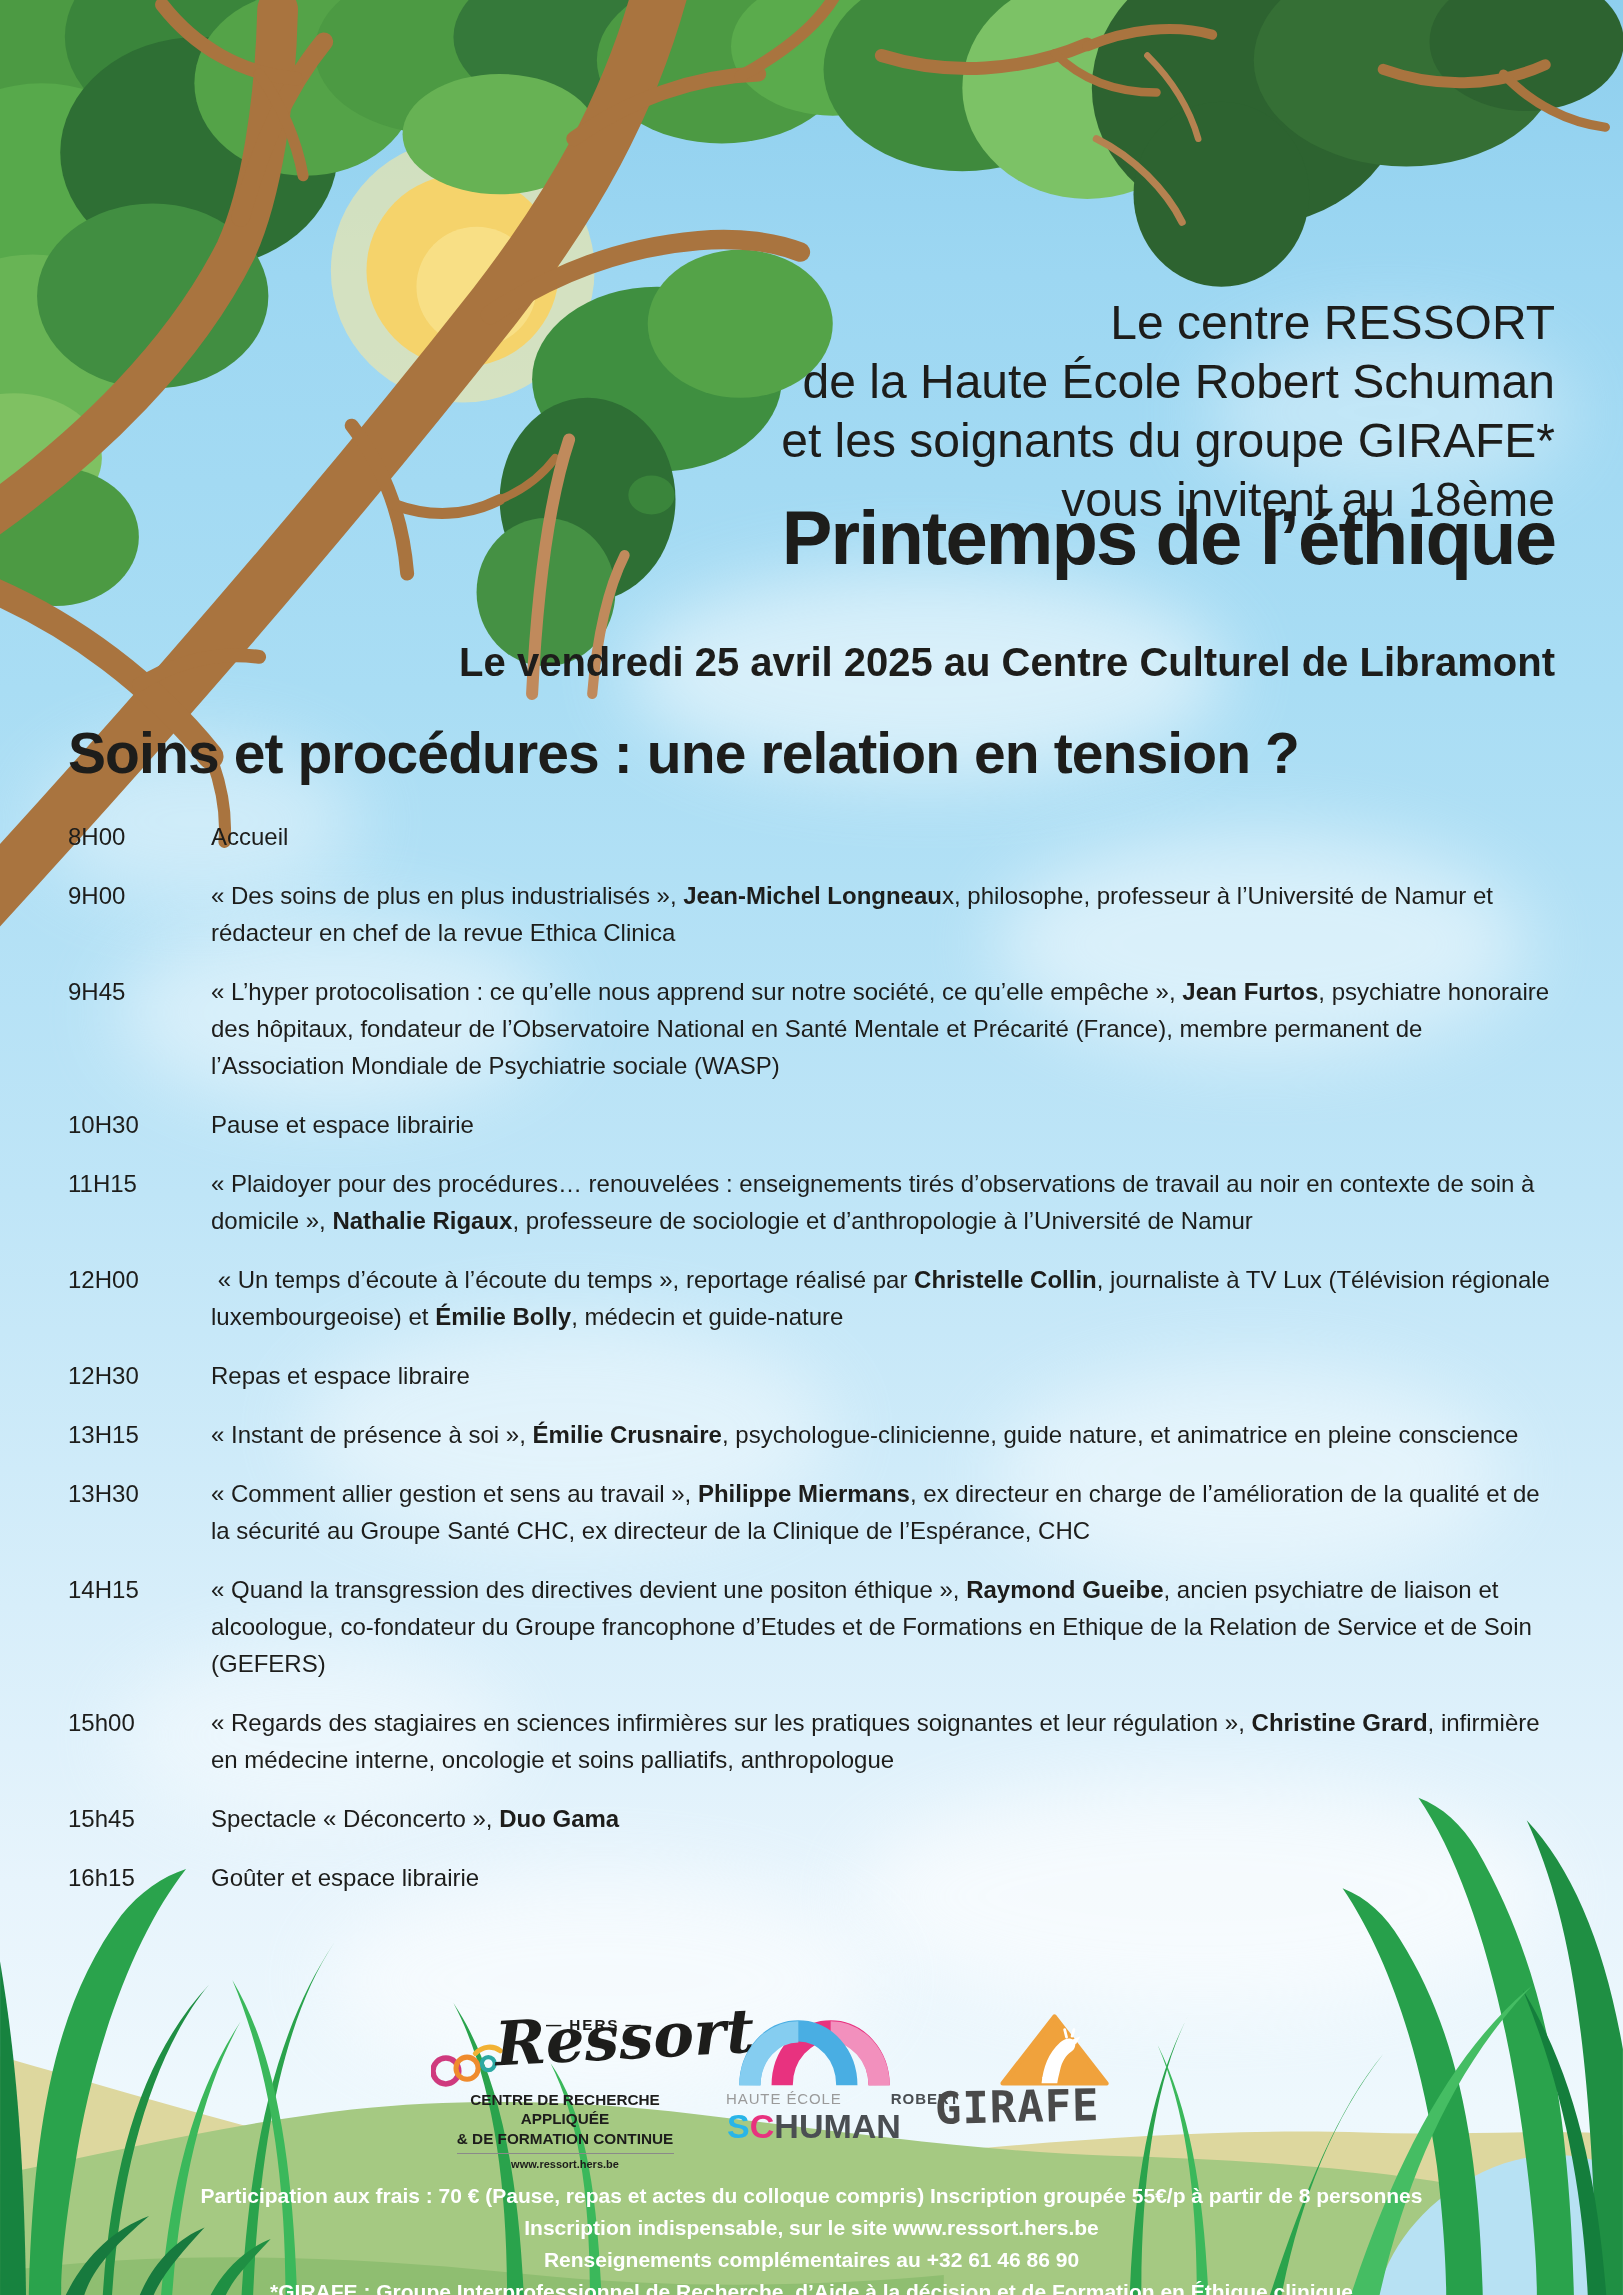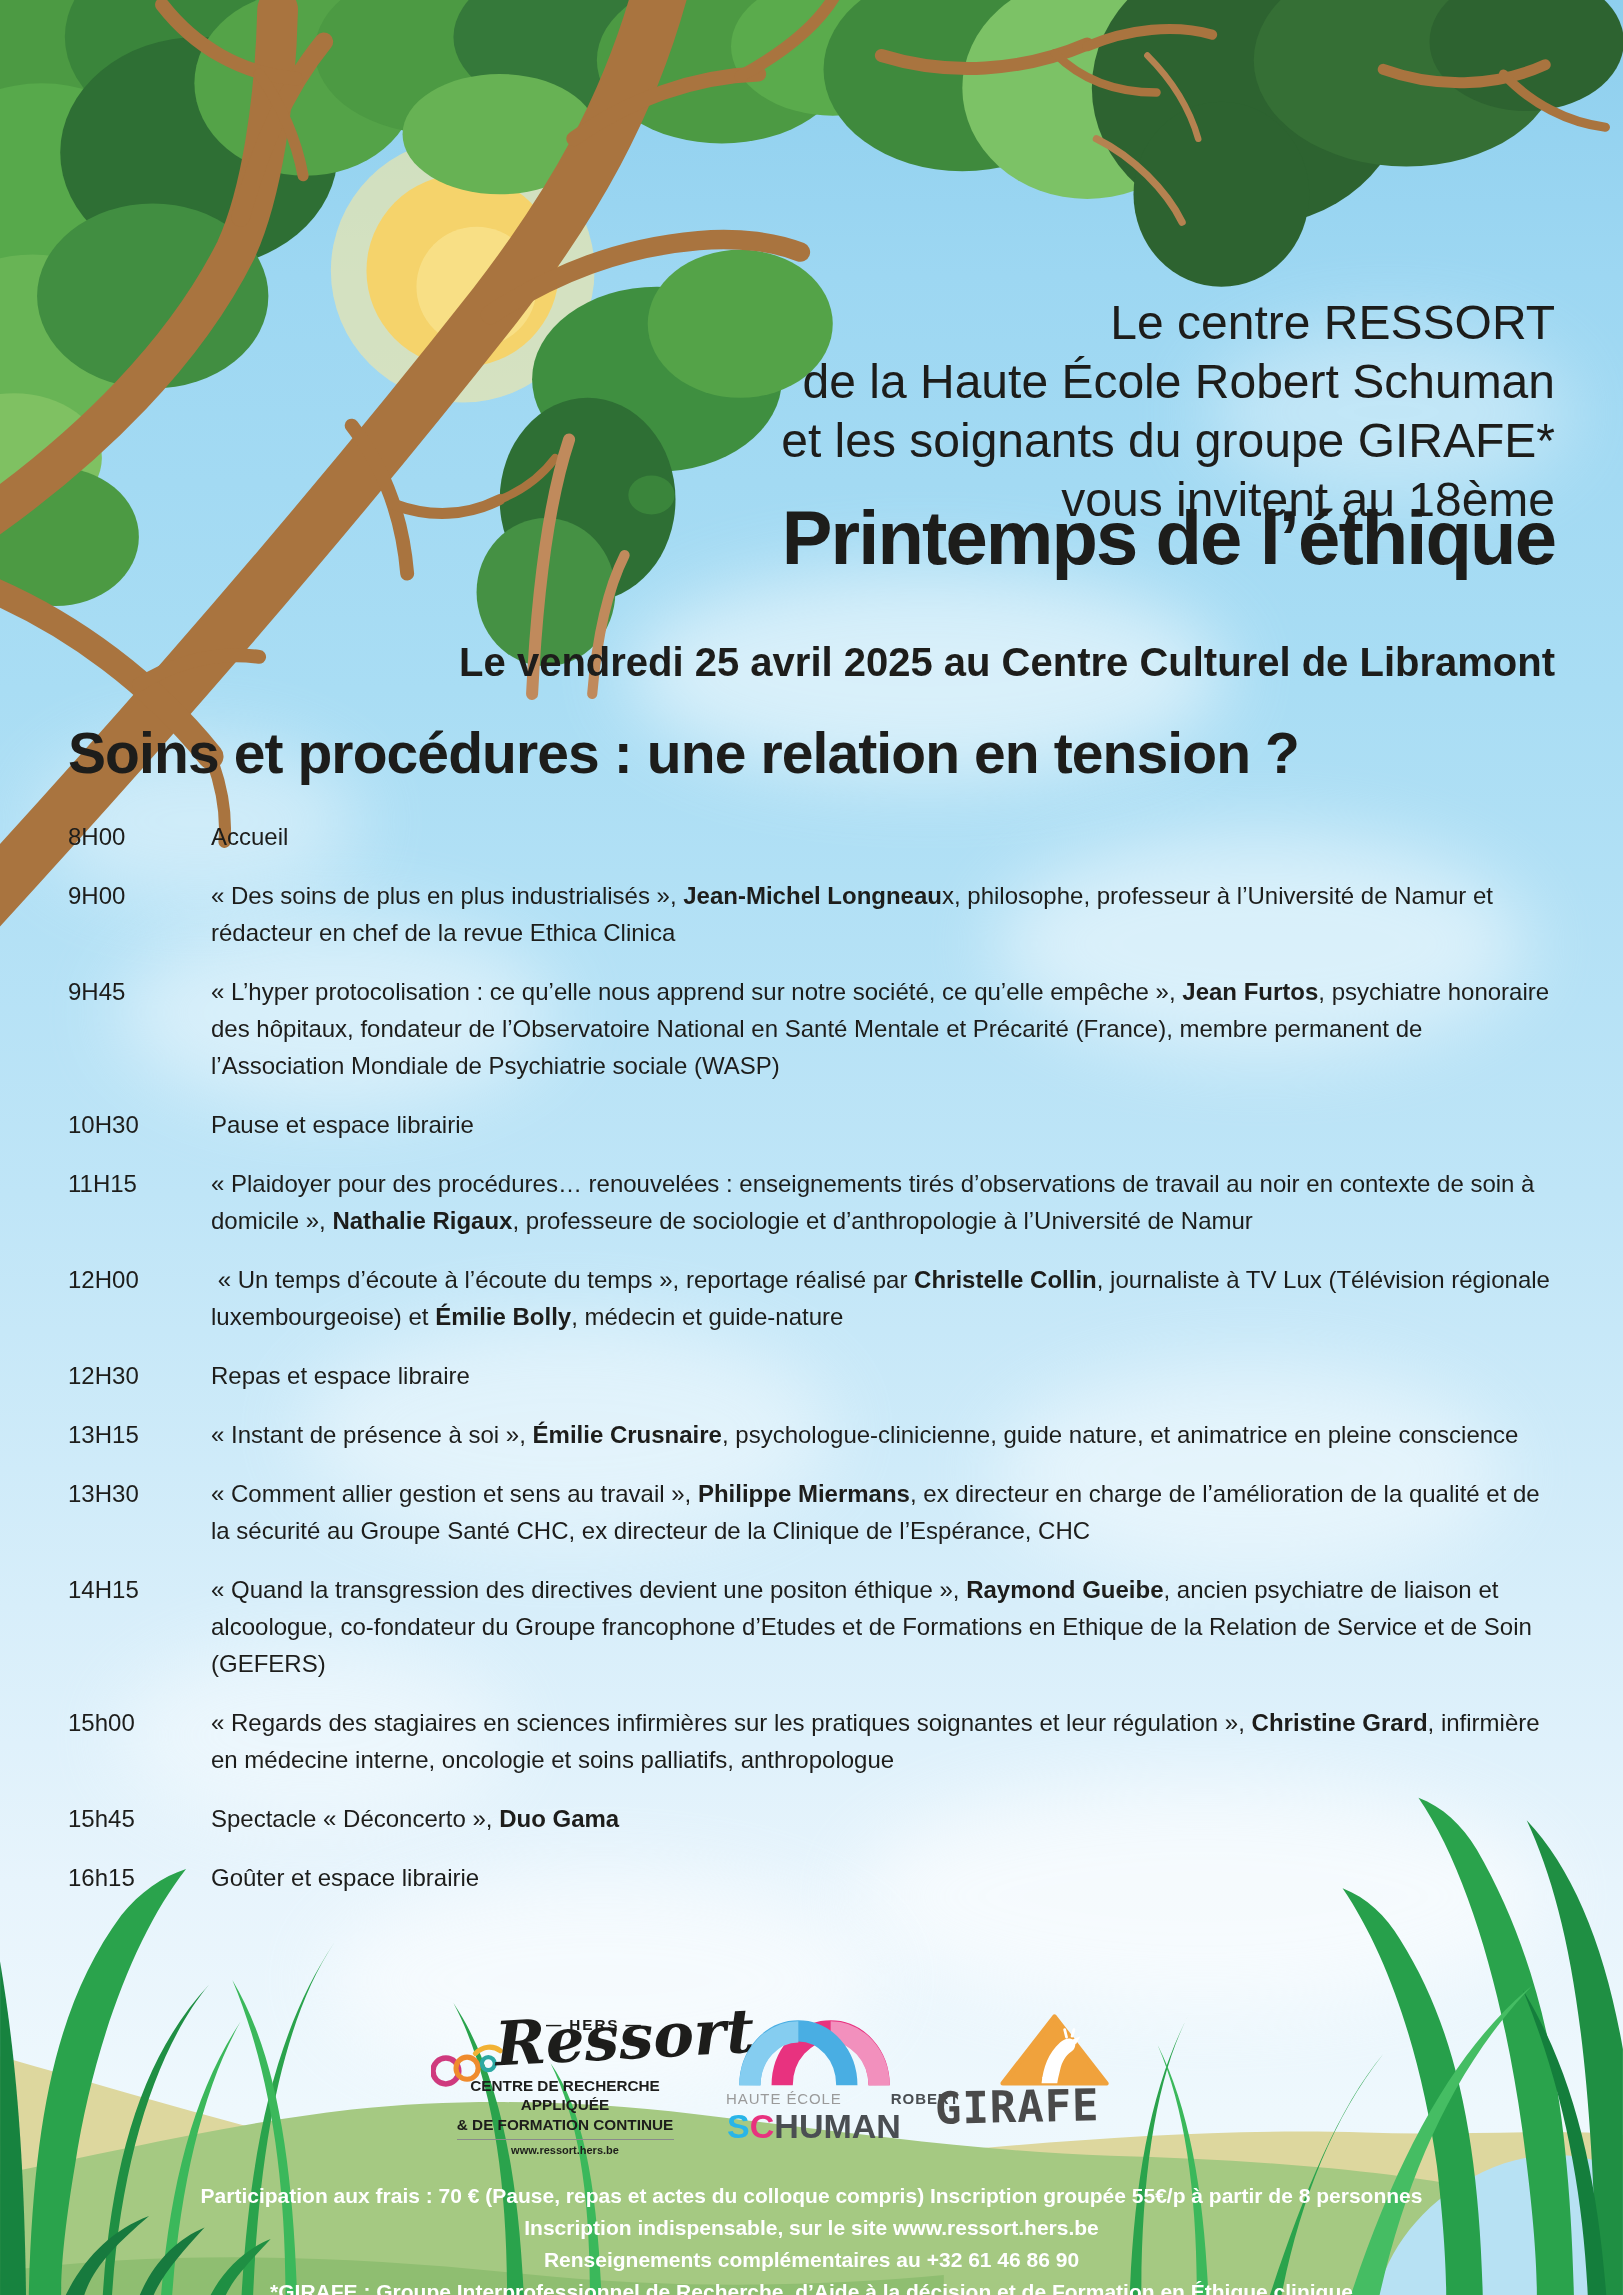--- a/index.html
+++ b/index.html
@@ -18,21 +18,21 @@
   .srow{display:flex;align-items:flex-start;margin-bottom:22px;font-size:24px;line-height:37px;}
   .stime{width:143px;flex:none;}
   .stext{flex:1;}
   .b{font-weight:700;}
   
   .logos{position:absolute;left:0;top:0;width:1623px;height:2295px;pointer-events:none;}
   .ressort{position:absolute;left:426px;top:2007px;width:278px;text-align:center;}
   .r-hers{position:absolute;left:120px;top:9.3px;font-size:15.3px;font-weight:700;letter-spacing:1.9px;}
   .r-script{margin:3.7px 0 0 69px;text-align:left;font-family:"DejaVu Serif",serif;font-style:italic;font-weight:700;font-size:61px;line-height:56px;transform:rotate(-3deg);}
   .spring{position:absolute;left:4.6px;top:28px;}
-  .r-sub{font-size:15.3px;line-height:19px;font-weight:700;margin-top:9px;}
+  .r-sub{font-size:15.3px;line-height:19px;font-weight:700;margin-top:23px;}
   .r-sub + .r-sub{margin-top:0.9px;}
   .r-rule{margin:5.6px auto 3.7px;width:217px;height:0.9px;background:#8a8a8a;}
   .r-url{font-size:11px;font-weight:700;}
   .schuman{position:absolute;left:726px;top:2014px;width:176px;text-align:center;}
   .sch1{font-size:15px;letter-spacing:0.9px;color:#9a9a9a;margin-top:1.9px;white-space:nowrap;}
   .sch1 .dark{color:#4a4e52;font-weight:700;padding-left:44px;}
   .sch2{font-size:34px;font-weight:700;color:#4a4e52;margin-top:0;white-space:nowrap;}
   .s-blue{color:#29b5e8;}
   .s-pink{color:#e8327f;}
   .girafe{position:absolute;left:923px;top:2008px;width:199px;height:139px;}

